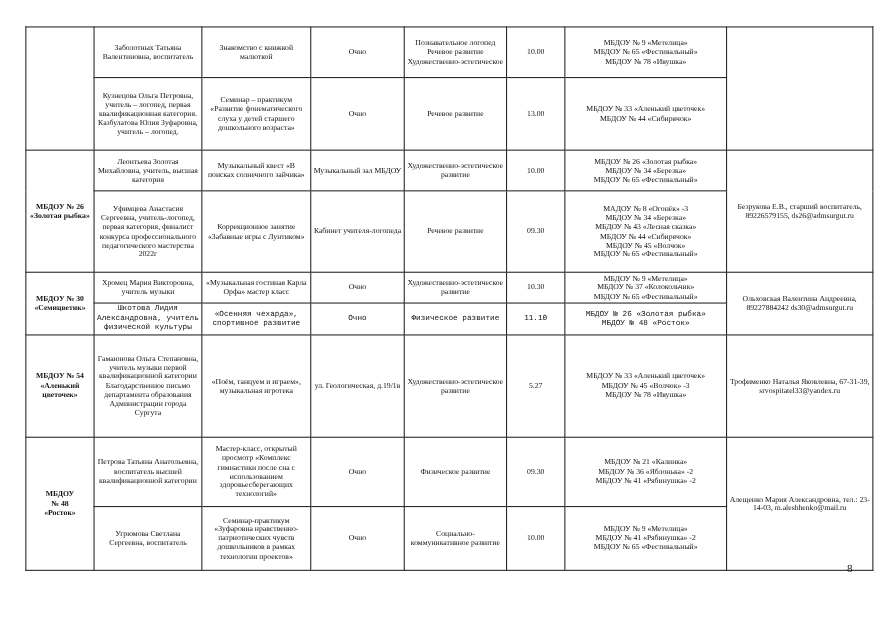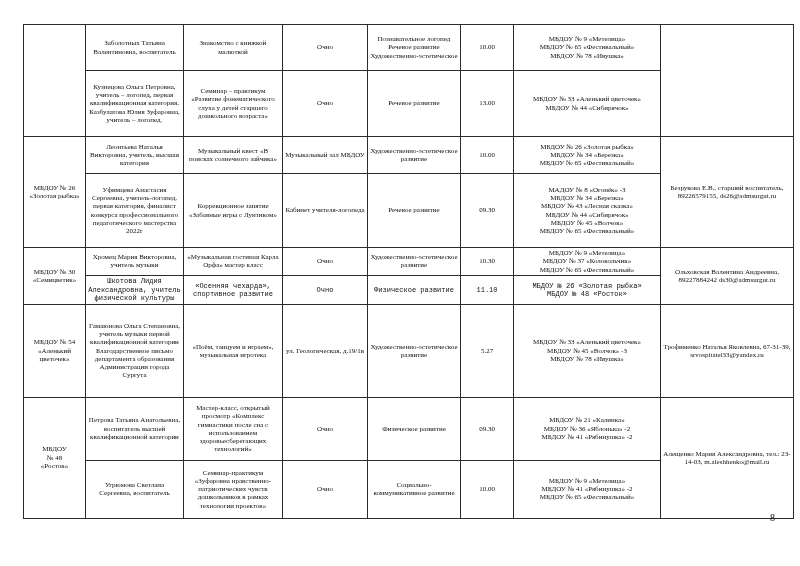--- a/index.html
+++ b/index.html
@@ -11,21 +11,21 @@
   table.sched {
     position:absolute; left:23px; top:24px; width:770px;
     border-collapse:collapse; table-layout:fixed;
     font-size:7px; line-height:1.18;
   }
   table.sched td {
     border:1px solid #2b2b2b; padding:1px 2px;
     vertical-align:middle; text-align:center;
     word-wrap:break-word; overflow:hidden;
   }
-  td.c1 { font-weight:normal; white-space:pre-line; }
+  td.c1 { font-weight:bold; white-space:pre-line; }
   td.c2 { text-align:left; vertical-align:top; }
   tr.r1 { height:46px; }
   tr.r2 { height:66px; }
   tr.r3 { height:37px; }
   tr.r4 { height:74px; }
   tr.r5 { height:26px; }
   tr.r6 { height:29px;font-family:Liberation Mono, monospace; }
   tr.r7 { height:93px; }
   tr.r8 { height:63px; }
   tr.r9 { height:58px; }
@@ -77,21 +77,21 @@
         </td>
         <td class="c6">13.00</td>
         <td class="c7">
           <div>МБДОУ № 33 «Аленький цветочек»</div>
           <div>МБДОУ № 44 «Сибирячок»</div>
         </td>
       </tr>
       <tr class="r3">
         <td class="c1" rowspan="2">МБДОУ № 26
 «Золотая рыбка»</td>
-        <td class="c2">Леонтьева Наталья Викторовна, учитель, высшая категория</td>
+        <td class="c2">Леонтьева Золотая Михайловна, учитель, высшая категория</td>
         <td class="c3">Музыкальный квест «В поисках солнечного зайчика»</td>
         <td class="c4">Музыкальный зал МБДОУ</td>
         <td class="c5">
           <div>Художественно-эстетическое развитие</div>
         </td>
         <td class="c6">10.00</td>
         <td class="c7">
           <div>МБДОУ № 26 «Золотая рыбка»</div>
           <div>МБДОУ № 34 «Березка»</div>
           <div>МБДОУ № 65 «Фестивальный»</div>

